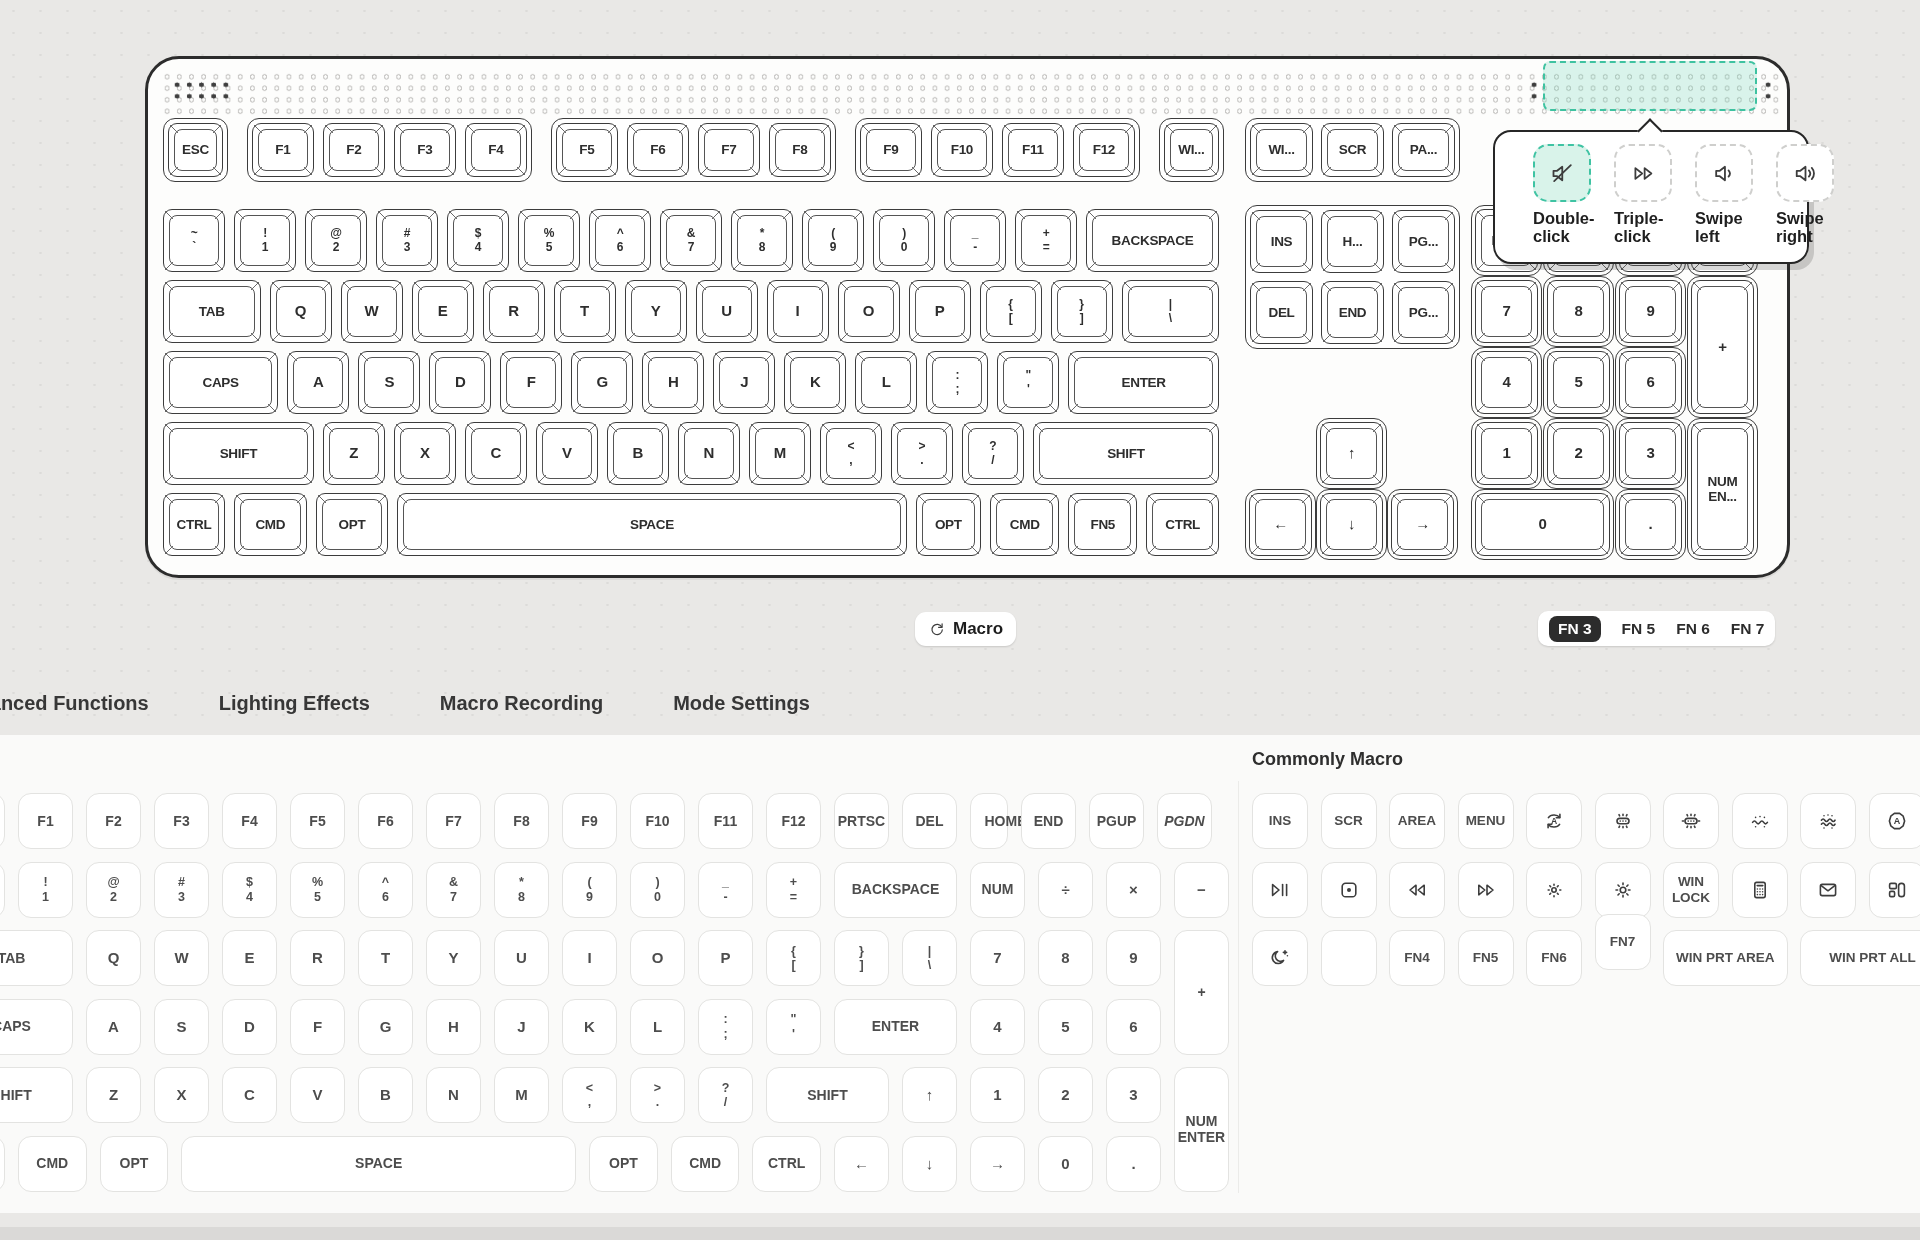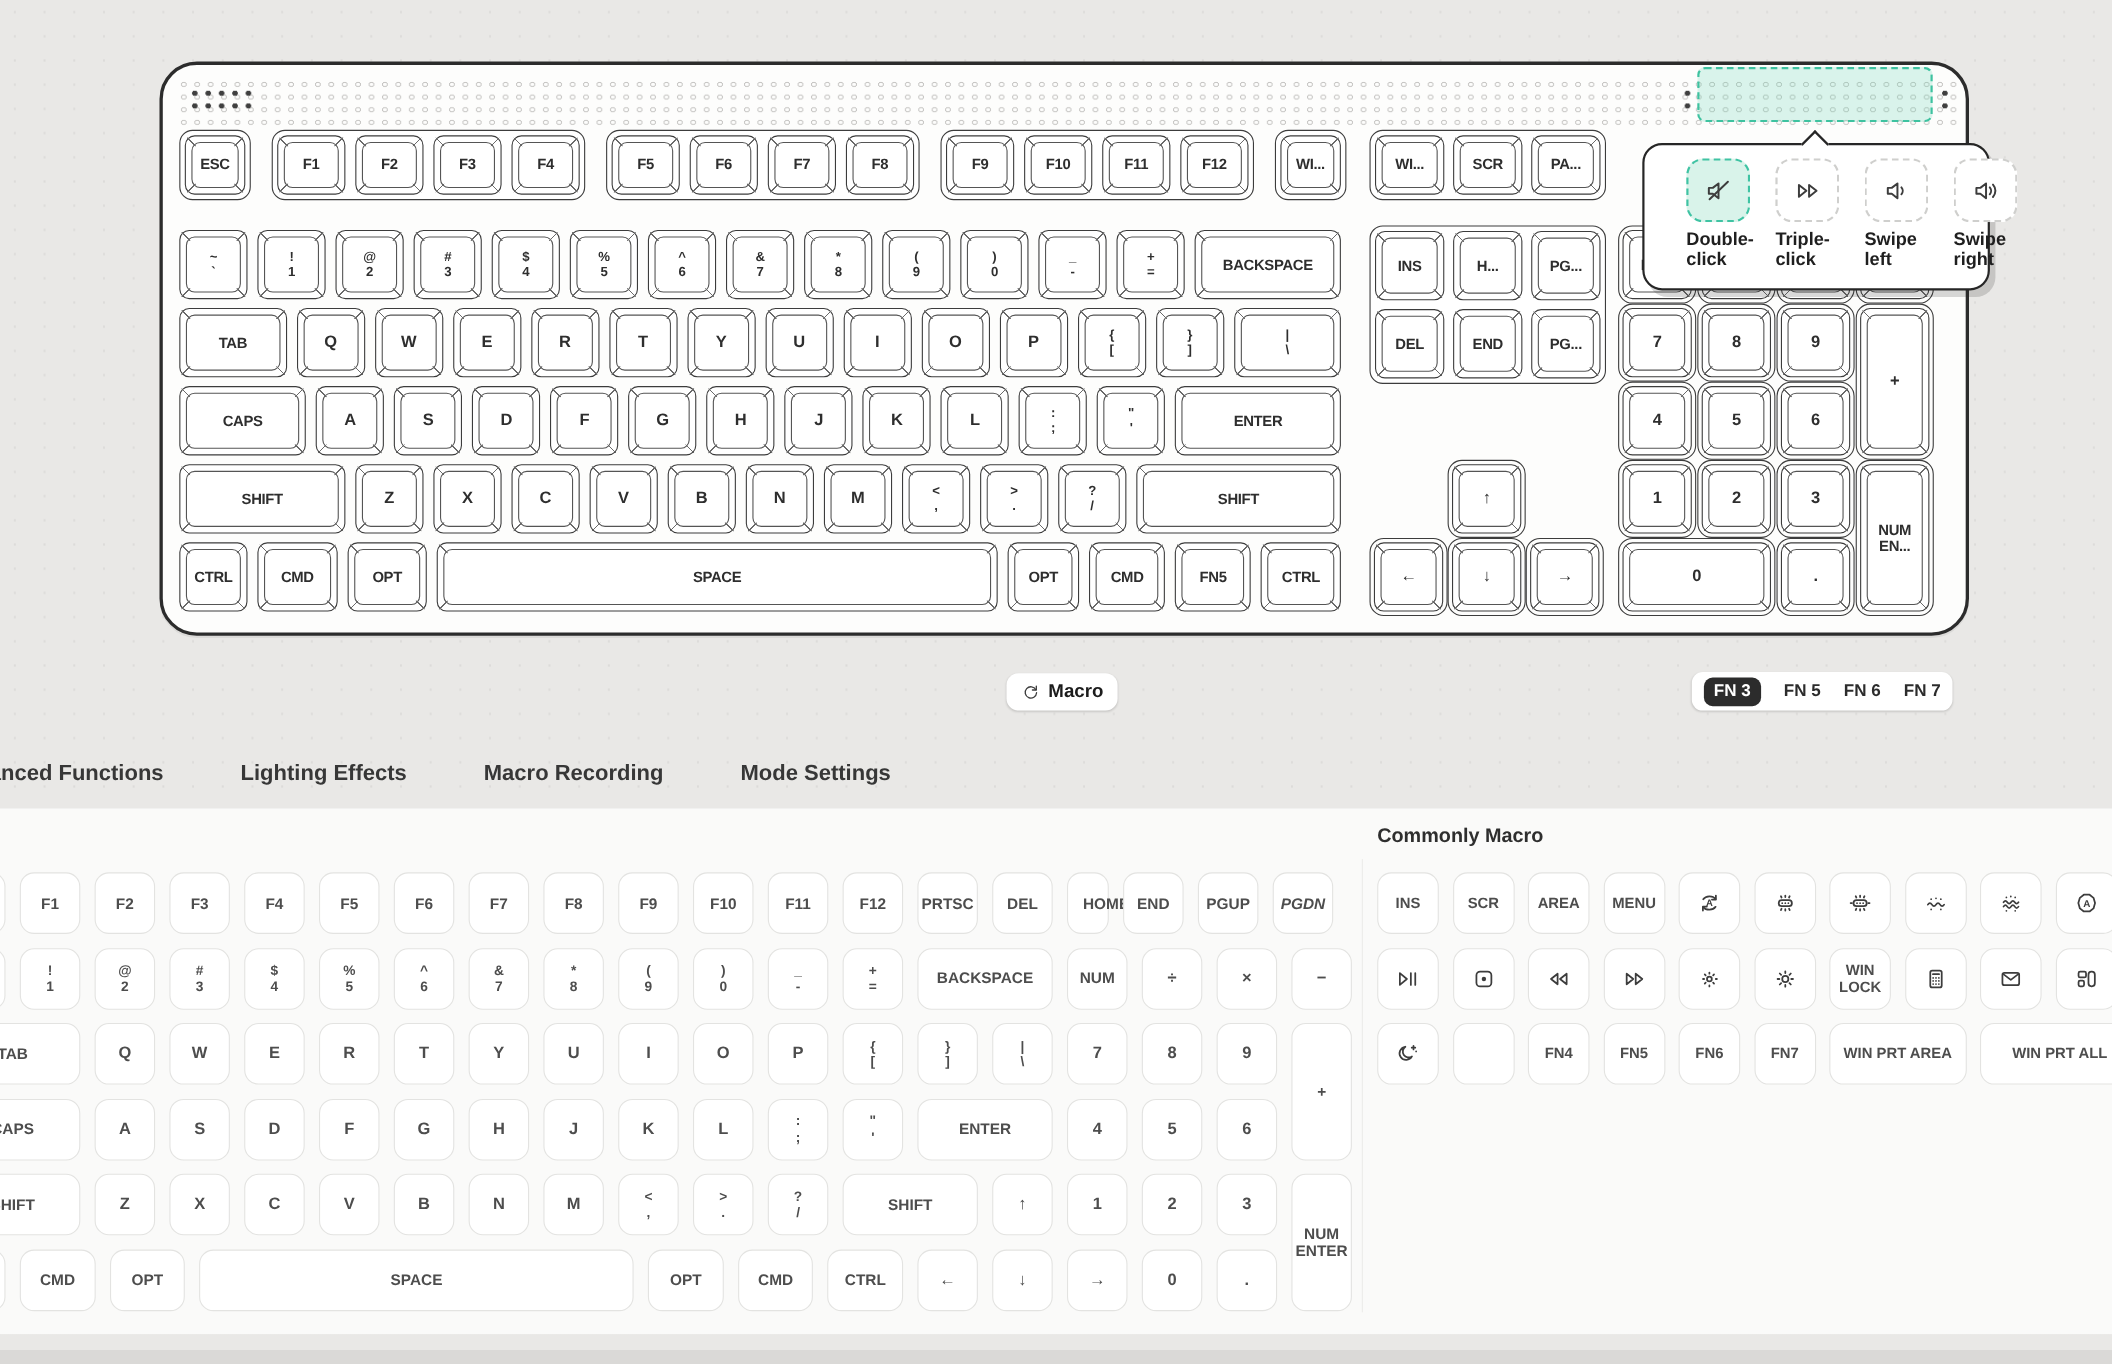--- a/index.html
+++ b/index.html
@@ -1036,21 +1036,21 @@
           </div>
           <div class="ckey" style="left: 137px; top: 195px; width: 56px;">
             <span class="lab">FN4</span>
           </div>
           <div class="ckey" style="left: 205.5px; top: 195px; width: 56px;">
             <span class="lab">FN5</span>
           </div>
           <div class="ckey" style="left: 274px; top: 195px; width: 56px;">
             <span class="lab">FN6</span>
           </div>
-          <div class="ckey" style="left: 342.5px; top: 195px; width: 56px; align-items: center;">
+          <div class="ckey" style="left: 342.5px; top: 179px; width: 56px; align-items: center;">
             <span class="lab">FN7</span>
           </div>
           <div class="ckey" style="left: 411px; top: 195px; width: 124.5px;">
             <span class="lab">WIN PRT AREA</span>
           </div>
           <div class="ckey" style="left: 548px; top: 195px; width: 145.05px;">
             <span class="lab">WIN PRT ALL</span>
           </div>
         </div>
     </div>

